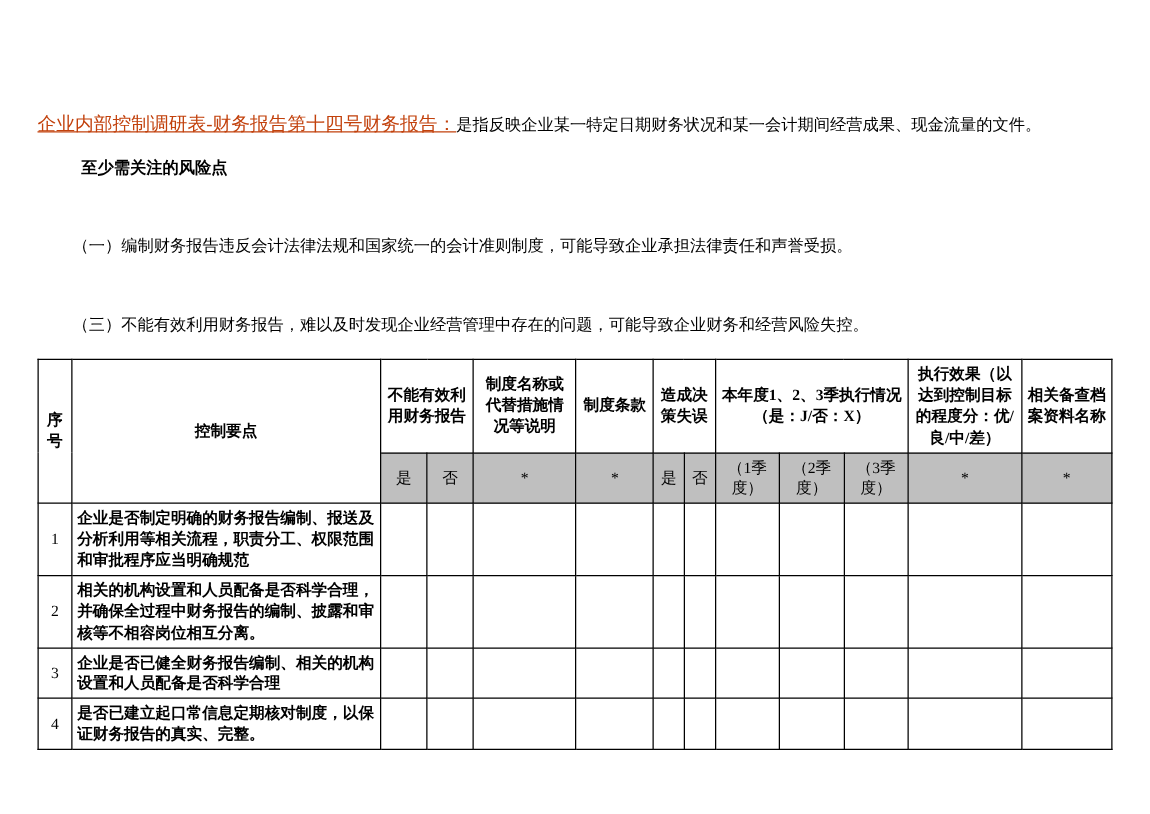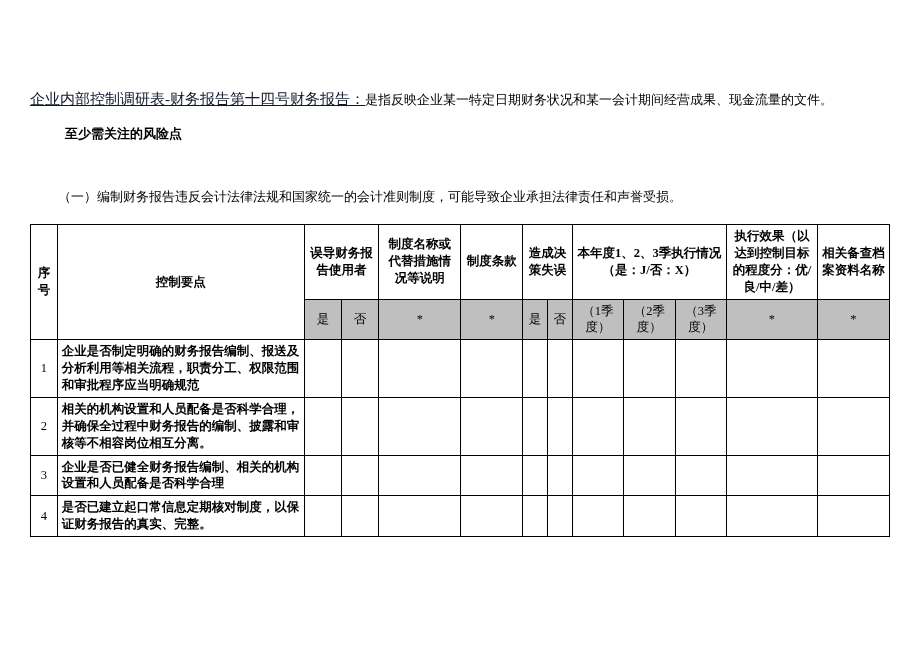--- a/index.html
+++ b/index.html
@@ -6,21 +6,21 @@
     body {
       font-family: "SimSun", "宋体", serif;
       font-size: 13px;
       color: #000;
       background: #fff;
       padding: 90px 30px 30px 30px;
       width: 920px;
     }
     .title-line { margin-bottom: 16px; }
     .title-main {
-      color: #0f172a;
+      color: #c2410c;
       text-decoration: underline;
       font-size: 15px;
     }
     .title-desc { font-size: 13px; }
     .risk-heading { font-weight: bold; margin-bottom: 2px; margin-left: 35px; }
     .risk-list { margin-left: 28px; margin-bottom: 18px; }
     .risk-list div { margin-bottom: 2px; margin-top: 45px; }
     table {
       border-collapse: collapse;
       width: 100%;
@@ -51,20 +51,21 @@
 </head>
 <body>
 
 <div class="title-line">
   <span class="title-main">企业内部控制调研表-财务报告第十四号财务报告：</span><span class="title-desc">是指反映企业某一特定日期财务状况和某一会计期间经营成果、现金流量的文件。</span>
 </div>
 
 <div class="risk-heading">至少需关注的风险点</div>
 <div class="risk-list">
   <div>（一）编制财务报告违反会计法律法规和国家统一的会计准则制度，可能导致企业承担法律责任和声誉受损。</div>
+  <div>（三）不能有效利用财务报告，难以及时发现企业经营管理中存在的问题，可能导致企业财务和经营风险失控。</div>
 </div>
 
 <table>
   <colgroup>
     <col class="c-idx">
       <col class="c-point">
     <col class="c-yes">
       <col class="c-no">
     <col class="c-sys">
       <col class="c-clause">
@@ -73,21 +74,21 @@
     <col class="c-q">
       <col class="c-q">
       <col class="c-q">
     <col class="c-eff">
       <col class="c-doc">
   </colgroup>
   <tbody>
       <tr>
     <th rowspan="2">序号</th>
     <th rowspan="2">控制要点</th>
-    <th colspan="2">误导财务报告使用者</th>
+    <th colspan="2">不能有效利用财务报告</th>
     <th>制度名称或代替措施情况等说明</th>
     <th>制度条款</th>
     <th colspan="2">造成决策失误</th>
     <th colspan="3">本年度1、2、3季执行情况（是：J/否：X）</th>
     <th>执行效果（以达到控制目标的程度分：优/良/中/差）</th>
     <th>相关备查档案资料名称</th>
   </tr>
   <tr class="sub-header-row">
     <td>是</td>
     <td>否</td>

